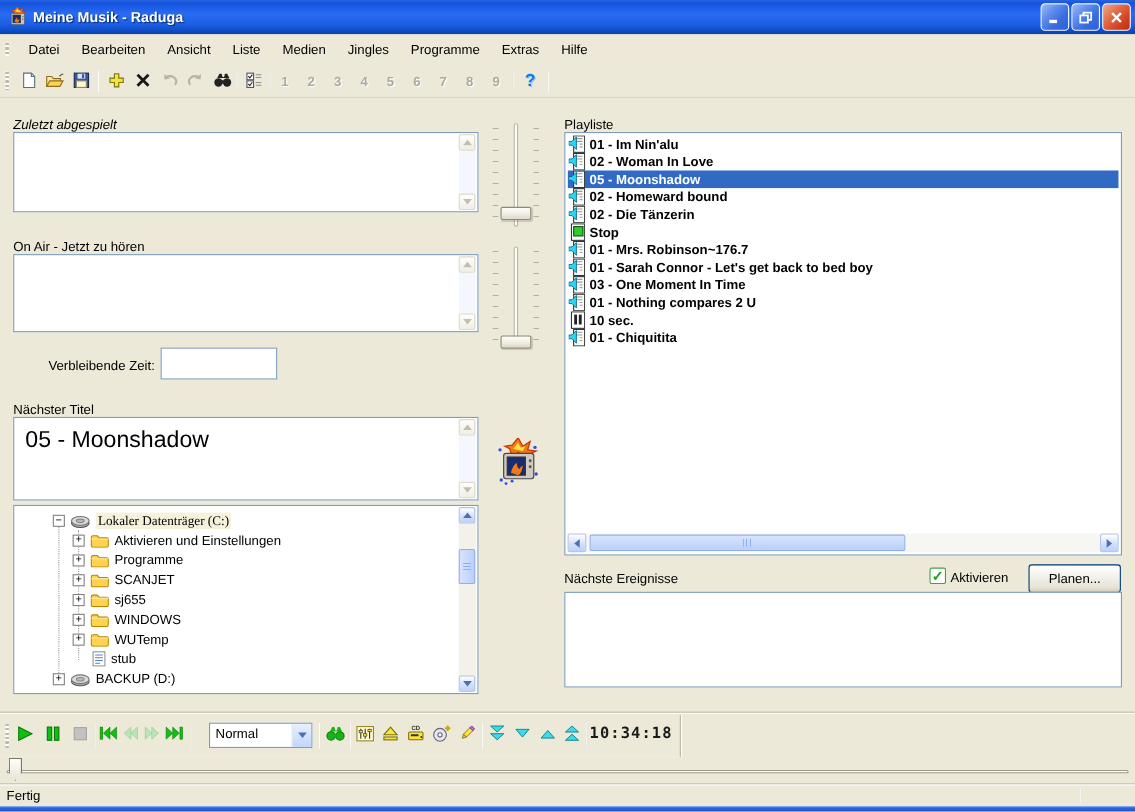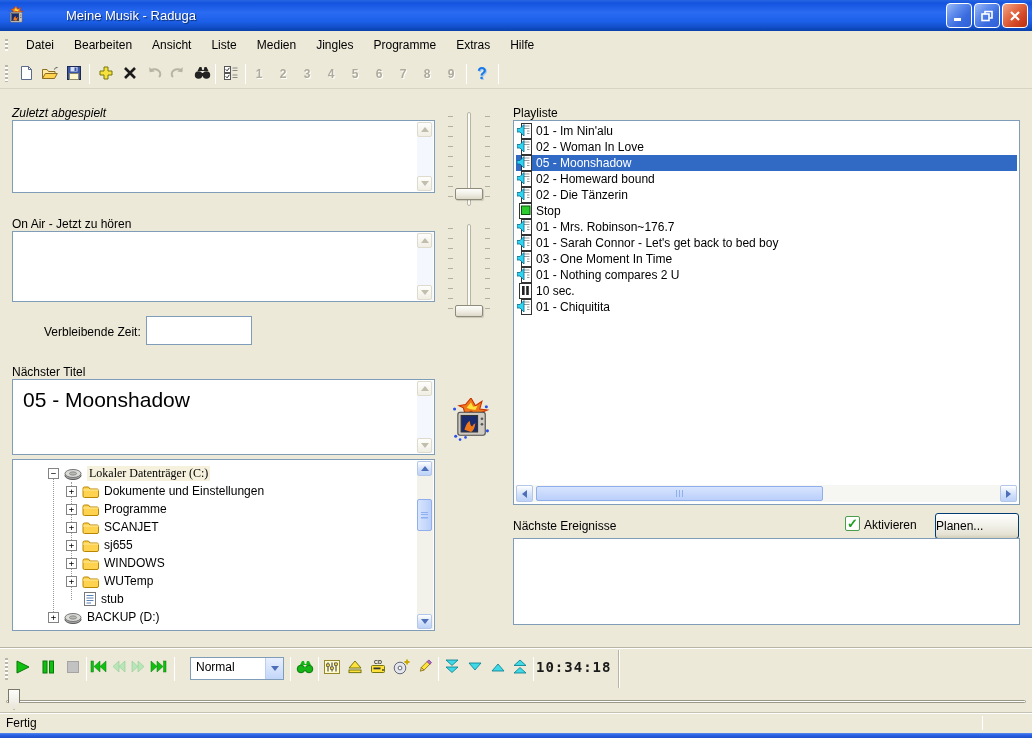--- a/index.html
+++ b/index.html
@@ -5,21 +5,21 @@
   html,body{margin:0;padding:0;background:#fff;}
   *{box-sizing:border-box;}
   #window{position:relative;width:1032px;height:738px;background:#ECE9D8;
           font-family:"Liberation Sans",sans-serif;font-size:12px;color:#000;overflow:hidden;}
 
   
   .titlebar{position:absolute;left:0;top:0;width:1032px;height:31px;
     background:linear-gradient(180deg,#2864E2 0%,#1353DE 10%,#2A6BF2 40%,#1C5FE8 70%,#0F4CC4 90%,#0A3FA8 100%);
     display:flex;align-items:center;padding:0 4px;}
   .titleicon{width:20px;height:20px;margin:0 4px 0 2px;flex:0 0 auto;}
-  .titletext{color:#fff;font-size:13px;font-weight:normal;text-shadow:1px 1px 1px #0A2A6A;flex:1;white-space:nowrap;margin-left:36px;}
+  .titletext{color:#fff;font-size:13px;font-weight:bold;text-shadow:1px 1px 1px #0A2A6A;flex:1;white-space:nowrap;}
   .winbtns{display:flex;gap:2px;}
   .wbtn{width:26px;height:25px;border:1px solid #fff;border-radius:4px;display:flex;align-items:center;justify-content:center;
     background:linear-gradient(135deg,#9CBCF8 0%,#5E8BEC 35%,#3A6CE0 65%,#2F5FD6 100%);}
   .wbtn.close{background:linear-gradient(135deg,#F2A88C 0%,#E36A44 40%,#D14424 70%,#BA3110 100%);}
 
   
   .menubar{position:absolute;left:0;top:31px;width:1032px;height:28px;display:flex;align-items:center;padding-left:16px;}
   .menuitem{padding:0 10px;line-height:26px;cursor:default;}
   .grip{position:absolute;left:5px;top:6px;bottom:6px;width:3px;
         background:repeating-linear-gradient(180deg,#BAB6A8 0 2px,#FFFFFF 2px 4px);}
@@ -74,21 +74,21 @@
   .plrow.sel{background:#316AC5;color:#fff;}
   .sbH{position:absolute;left:2px;right:2px;bottom:2px;height:17px;background:#F6F6F2;}
   .hthumb{position:absolute;top:0;height:15px;background:linear-gradient(180deg,#D7E4FE,#BACFFA);
           border:1px solid #90AEEA;border-radius:2px;}
   .hthumb::after{content:"";position:absolute;top:3px;bottom:3px;left:50%;width:9px;transform:translateX(-50%);
           background:repeating-linear-gradient(90deg,#8FB0F0 0 1px,transparent 1px 3px);}
 
   
   .checkbox{position:absolute;width:15px;height:15px;background:#fff;border:1px solid #4A9E4A;border-radius:2px;
      display:flex;align-items:center;justify-content:center;color:#1DA11D;font-weight:bold;font-size:13px;line-height:11px;}
-  .xpbtn{position:absolute;border:1px solid #003C74;border-radius:3px;display:flex;align-items:center;justify-content:flex-start;
+  .xpbtn{position:absolute;border:1px solid #003C74;border-radius:3px;display:flex;align-items:center;justify-content:center;
      background:linear-gradient(180deg,#FFFFFF,#F2F1EA 45%,#E5E2D4 85%,#D2CEBA);}
 
   
   .etline{position:absolute;left:0;width:1032px;height:0;border-top:1px solid #B9B5A4;border-bottom:1px solid #FFFFFF;}
   .transport{position:absolute;left:0;top:650px;width:619px;height:38px;background:#ECE9D8;
      border-right:1px solid #B9B5A4;box-shadow:1px 0 0 #fff;}
   .tbtn2{position:absolute;top:4px;width:24px;height:28px;display:flex;align-items:center;justify-content:center;}
   .tsep2{position:absolute;top:7px;height:24px;width:1px;background:#C2BEAE;border-right:1px solid #fff;}
   .combo{position:absolute;left:190px;top:7px;width:94px;height:23px;background:#fff;border:1px solid #7F9DB9;display:flex;}
   .combo .ctxt{flex:1;padding:2px 5px;white-space:nowrap;overflow:hidden;}
@@ -333,21 +333,21 @@
         <span class="tlabel hl">Lokaler Datenträger (C:)</span>
       </div>
       <div class="trow lvl1">
         <span class="exp">+</span>
         <span class="ticon">
             <svg width="17" height="13">
               <path d="M1 3.5 q0 -1.5 1.5 -1.5 h4 l1.5 2 h7 q1.5 0 1.5 1.5 v5.5 q0 1.5 -1.5 1.5 h-12.5 q-1.5 0 -1.5 -1.5 z" fill="#FFD34F" stroke="#B98600"></path>
               <path d="M1 5 h15.5" stroke="#FFE99C"></path>
             </svg>
           </span>
-        <span class="tlabel">Dokumente und Einstellungen</span>
+        <span class="tlabel">Aktivieren und Einstellungen</span>
       </div>
       <div class="trow lvl1">
         <span class="exp">+</span>
         <span class="ticon">
             <svg width="17" height="13">
               <path d="M1 3.5 q0 -1.5 1.5 -1.5 h4 l1.5 2 h7 q1.5 0 1.5 1.5 v5.5 q0 1.5 -1.5 1.5 h-12.5 q-1.5 0 -1.5 -1.5 z" fill="#FFD34F" stroke="#B98600"></path>
               <path d="M1 5 h15.5" stroke="#FFE99C"></path>
             </svg>
           </span>
         <span class="tlabel">Programme</span>
@@ -418,21 +418,21 @@
           <span class="tr up"></span>
         </div>
       <div class="vthumb" style="top:38px;height:32px;left:0;"></div>
       <div class="sb-btn" style="bottom:0;left:0;">
           <span class="tr down"></span>
         </div>
     </div>
   </div>
 
   <div class="lbl" style="left:513px;top:106px;">Playliste</div>
-  <div class="wbox" style="left:513px;top:120px;width:507px;height:385px;">
+  <div class="wbox" style="left:513px;top:120px;width:507px;height:385px;font-weight:bold;">
     <div class="plrows">
       <div class="plrow">
         <span class="picon">
             <svg width="15" height="16">
               <rect x="4.5" y="0.5" width="10" height="15" fill="#fff" stroke="#333"></rect>
               <path d="M6.5 3 h6 M6.5 5.5 h6 M10 8 h2.5 M10 10.5 h2.5" stroke="#999"></path>
               <polygon points="0,5.5 3,5.5 7,1.5 7,13 3,9 0,9" fill="#2FD4F0" stroke="#06688C" stroke-width="0.8"></polygon>
             </svg>
           </span>
         <span>01 - Im Nin'alu</span>

